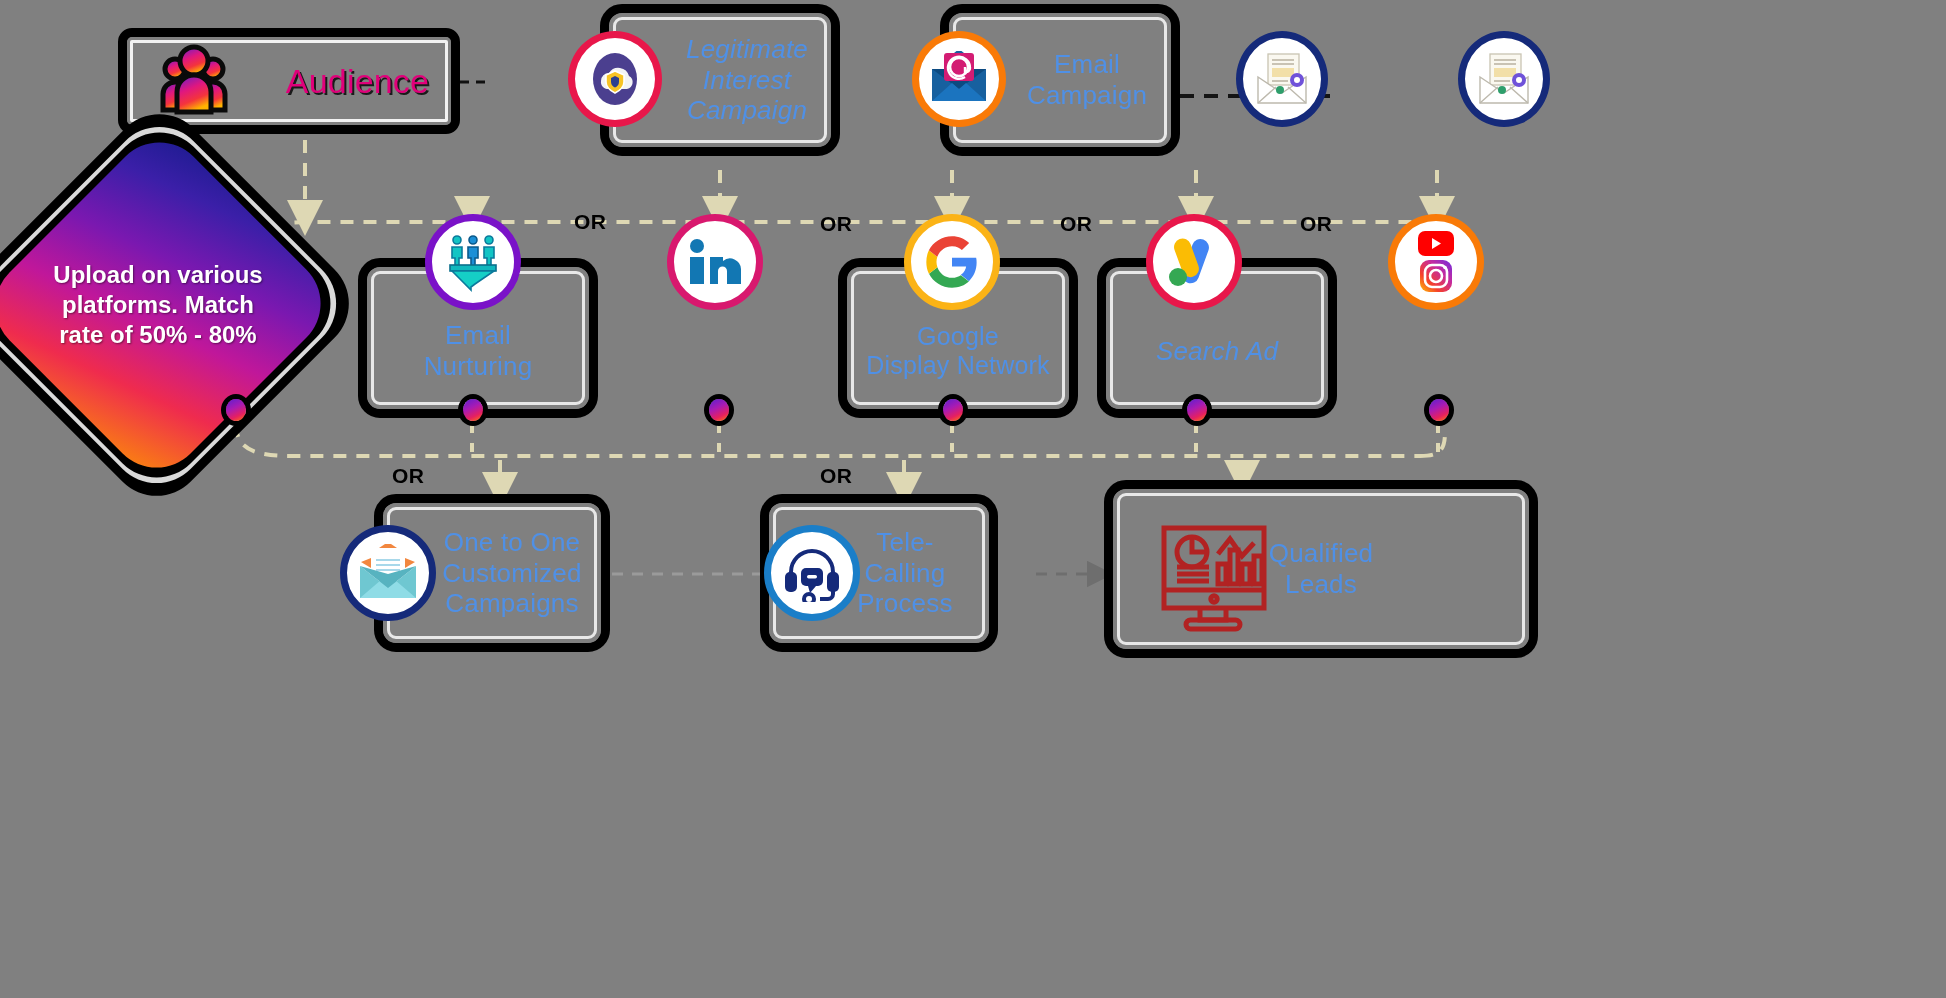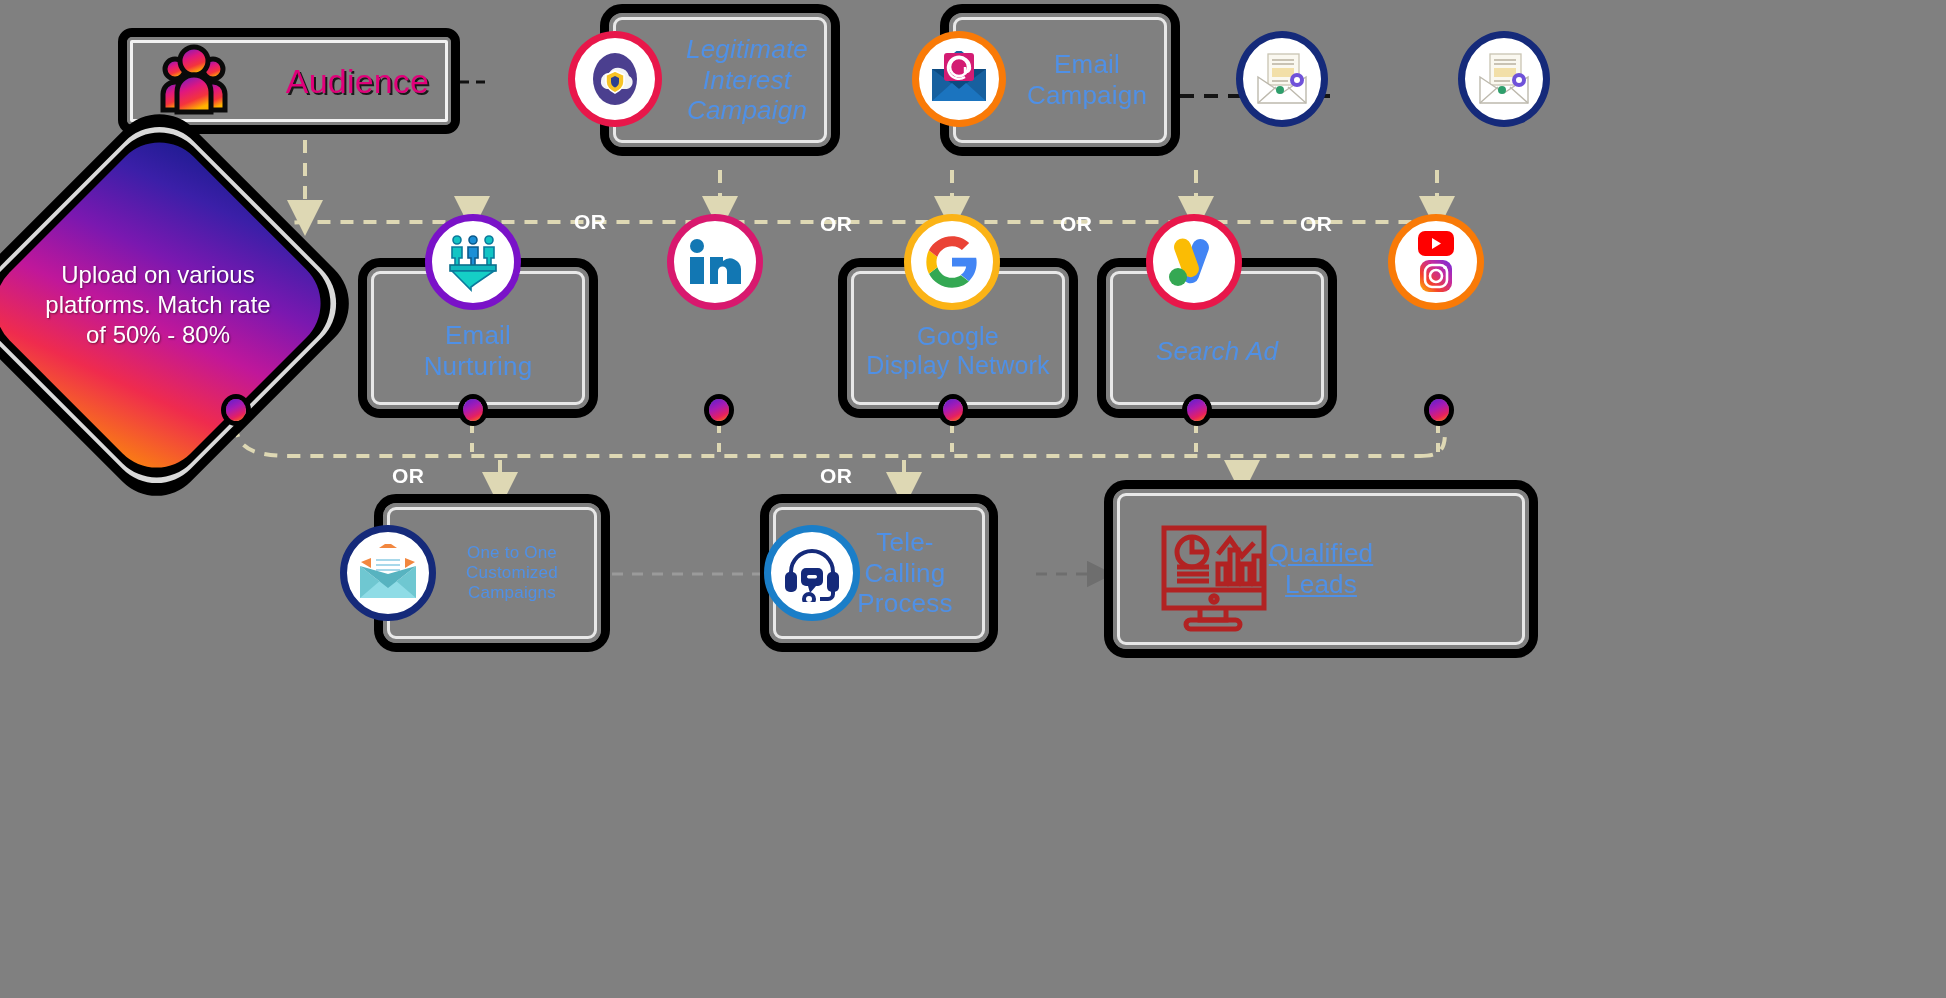--- a/index.html
+++ b/index.html
@@ -26,21 +26,21 @@
     white-space:pre-line;
   }
 
   
   #audience-box{left:118px;top:28px;width:342px;height:106px;border-radius:14px;
     box-shadow:0 0 0 3px #808080 inset, 0 0 0 6px #f2f2f2 inset;}
   #audience-inner{display:flex;align-items:center;gap:18px;padding-left:6px;}
   #audience-label{font-size:34px;color:#e0007a;text-shadow:2px 2px 0 #1a1a1a;font-weight:400;margin-left:35px;}
 
   
-  #diamond-wrap{position:absolute;left:10px;top:155px;width:296px;height:300px;}
+  #diamond-wrap{position:absolute;left:10px;top:155px;width:296px;height:300px;font-weight:bold;}
   .dia-layer{position:absolute;inset:0;transform:rotate(45deg);border-radius:48px;}
   #dia-black{background:#000;}
   #dia-white{inset:9px;background:#d9d9d9;}
   #dia-black2{inset:13px;background:#000;}
   #dia-fill{inset:20px;background:linear-gradient(160deg,#1b1b8f 0%,#3b1fa8 16%,#7a18b0 36%,#c0179a 56%,#ef2b4e 76%,#fb8a0a 100%);}
   #diamond-text{position:absolute;inset:0;display:flex;align-items:center;justify-content:center;
      color:#fff;font-size:24px;line-height:1.24;text-align:center;white-space:pre-line;
      text-shadow:1px 1px 2px rgba(0,0,0,.45);width:230px;left:33px;}
 
   
@@ -53,41 +53,41 @@
 
   
   .mid{top:258px;width:240px;height:160px;}
   #m1{left:358px;} #m2{left:598px;} #m3{left:838px;}
   #m4{left:1097px;font-style:italic;} #m5{left:1318px;}
   .mid .label{font-size:26px;margin-top:26px;}
   #m3 .label{font-size:25px;}
 
   
   #b1{left:374px;top:494px;width:236px;height:158px;}
-  #b1 .label{font-size:17px;margin-left:40px;}
+  #b1 .label{font-size:26px;margin-left:40px;}
   #b2{left:760px;top:494px;width:238px;height:158px;}
   #b2 .label{font-size:26px;margin-left:52px;}
   #b3{left:1104px;top:480px;width:434px;height:178px;}
-  #b3 .label{font-size:26px;text-decoration:underline;}
+  #b3 .label{font-size:26px;}
 
   
   .badge{position:absolute;border-radius:50%;background:#fff;display:flex;
          align-items:center;justify-content:center;box-sizing:border-box;overflow:hidden;}
   .badge svg{display:block;}
 
   
   .dot{position:absolute;width:20px;height:22px;border-radius:50%;
        background:linear-gradient(155deg,#5b1fd0 0%,#a81bb4 40%,#e62060 72%,#ff7a0a 100%);
        box-shadow:0 0 0 5px #000;}
 
   
   #wires{position:absolute;left:0;top:0;width:1946px;height:998px;pointer-events:none;}
 
   
-  .or{position:absolute;color:#ffffff;font-size:21px;font-weight:bold;letter-spacing:.5px;}
+  .or{position:absolute;color:#000000;font-size:21px;font-weight:bold;letter-spacing:.5px;}
 </style>
 </head>
 <body>
 
 <div id="canvas">
 
   <svg id="wires" viewBox="0 0 1946 998">
     <defs>
       <marker id="ar-tan" markerWidth="9" markerHeight="9" refX="4.5" refY="4.5" orient="auto">
         <path d="M0,0 L9,4.5 L0,9 z" fill="#ded8b4"></path>

